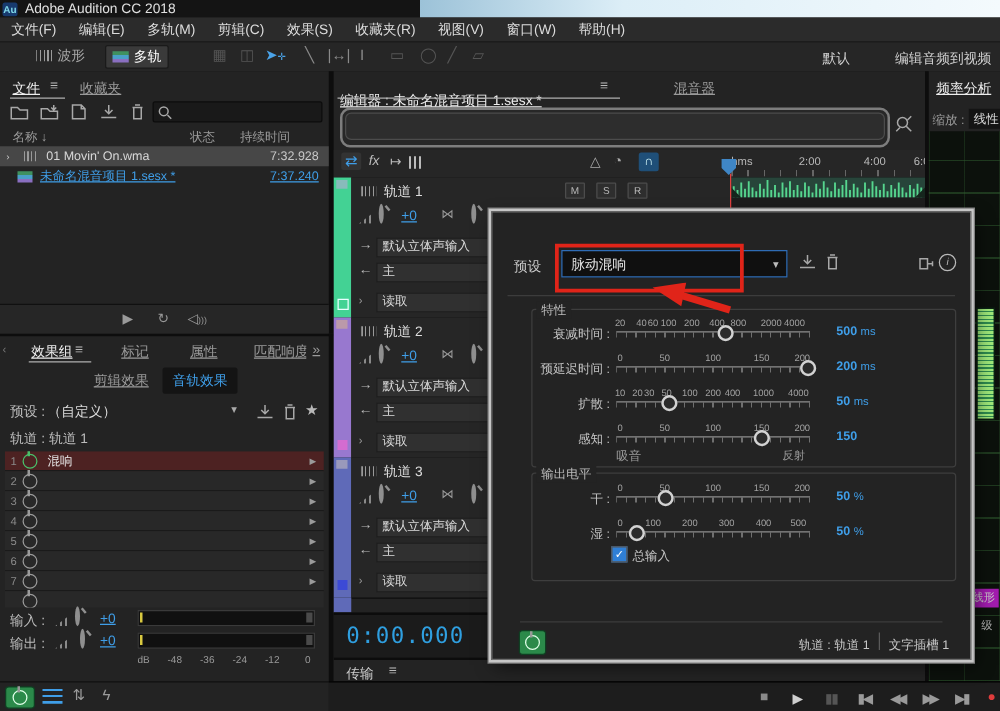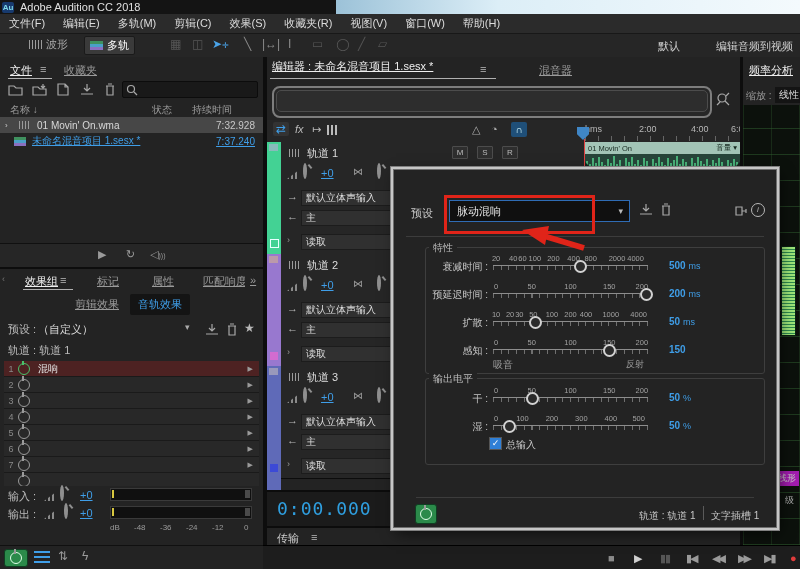--- a/index.html
+++ b/index.html
@@ -261,21 +261,21 @@
   </div>
 
   <div class="abs" style="left:0;top:545px;width:263px;height:24px;background:#232323;border-top:1px solid #101010">
     <span class="abs" style="left:4px;top:3px;width:22px;height:16px;background:#2b8a4a;border:1px solid #0f3f22;border-radius:3px"><span class="pwr" style="border-color:#dfffe8;margin:2px 0 0 5px"></span></span>
     <span class="abs" style="left:34px;top:5px;width:16px;height:12px;background:repeating-linear-gradient(#3f9ee8 0 2px,transparent 2px 5px)"></span>
     <span class="abs" style="left:58px;top:3px;color:#9a9a9a;font-size:12px">⇅</span>
     <span class="abs" style="left:82px;top:3px;color:#9a9a9a;font-size:12px">ϟ</span>
   </div>
 
   <div class="abs" style="left:267px;top:57px;width:473px;height:488px;background:#232323">
-    <span class="abs panel-tab on tx" style="left:5px;top:2px">编辑器 : 未命名混音项目 1.sesx *</span>
+    <span class="abs panel-tab on tx" style="left:5px;top:16px">编辑器 : 未命名混音项目 1.sesx *</span>
     <span class="abs" style="left:213px;top:6px;color:#bbb">≡</span>
     <div class="underline" style="left:3px;top:21px;width:226px"></div>
     <span class="abs panel-tab" style="left:272px;top:6px">混音器</span>
 
     <div class="abs" style="left:5px;top:29px;width:436px;height:28px;border:2px solid #7d7d7d;border-radius:8px;background:#272727">
       <div style="margin:2px;height:20px;border:1px solid #4c4c4c;border-radius:5px;background:#2d2d2d"></div>
     </div>
     <svg class="abs ico" style="left:448px;top:34px" width="16" height="16">
         <circle cx="7" cy="7" r="4"></circle>
         <path d="M10 10l4 4 M2 14l3-3 M14 2l-3 3"></path>
@@ -319,24 +319,20 @@
         <span class="abs" style="left:6px;top:48px;color:#bbb">→</span>
         <span class="abs field" style="left:20px;top:48px;width:88px">默认立体声输入</span>
         <span class="abs" style="left:6px;top:68px;color:#bbb">←</span>
         <span class="abs field" style="left:20px;top:68px;width:88px">主</span>
         <span class="abs" style="left:6px;top:93px;color:#999;font-size:9px">›</span>
         <span class="abs field" style="left:20px;top:92px;width:88px">读取</span>
       </div>
       <div class="lane">
 
         <div class="abs" style="left:0;top:0;width:155px;height:28px">
-          <div style="height:12px;background:#a2c4b6;display:flex;align-items:center;justify-content:space-between;padding:0 3px">
-            <span style="font-size:7.5px;color:#16281f">01 Movin' On</span>
-            <span style="font-size:7.5px;color:#16281f"><span>音量</span> ▾</span>
-          </div>
           <div style="height:16px;background:#27453a;position:relative">
             <svg width="155" height="16" style="position:absolute;left:0;top:0">
               <path d="M2 16V7M5 16V10M8 16V4M11 16V9M14 16V3M17 16V8M20 16V11M23 16V5M26 16V9M29 16V2M32 16V10M35 16V6M38 16V12M41 16V4M44 16V8M47 16V3M50 16V10M53 16V6M56 16V11M59 16V4M62 16V7M65 16V12M68 16V5M71 16V9M74 16V3M77 16V8M80 16V11M83 16V4M86 16V9M89 16V6M92 16V2M95 16V10M98 16V5M101 16V8M104 16V12M107 16V4M110 16V9M113 16V3M116 16V7M119 16V10M122 16V5M125 16V11M128 16V6M131 16V9M134 16V4M137 16V8M140 16V12M143 16V6M146 16V9M149 16V5M152 16V8" stroke="#56d68e" stroke-width="1.5"></path>
             </svg>
             <span style="position:absolute;left:0;bottom:0;width:0;height:0;border-left:8px solid #15251d;border-top:8px solid transparent"></span>
             <span style="position:absolute;right:0;bottom:0;width:0;height:0;border-right:8px solid #15251d;border-top:8px solid transparent"></span>
           </div>
         </div>
       </div>
     </div>

